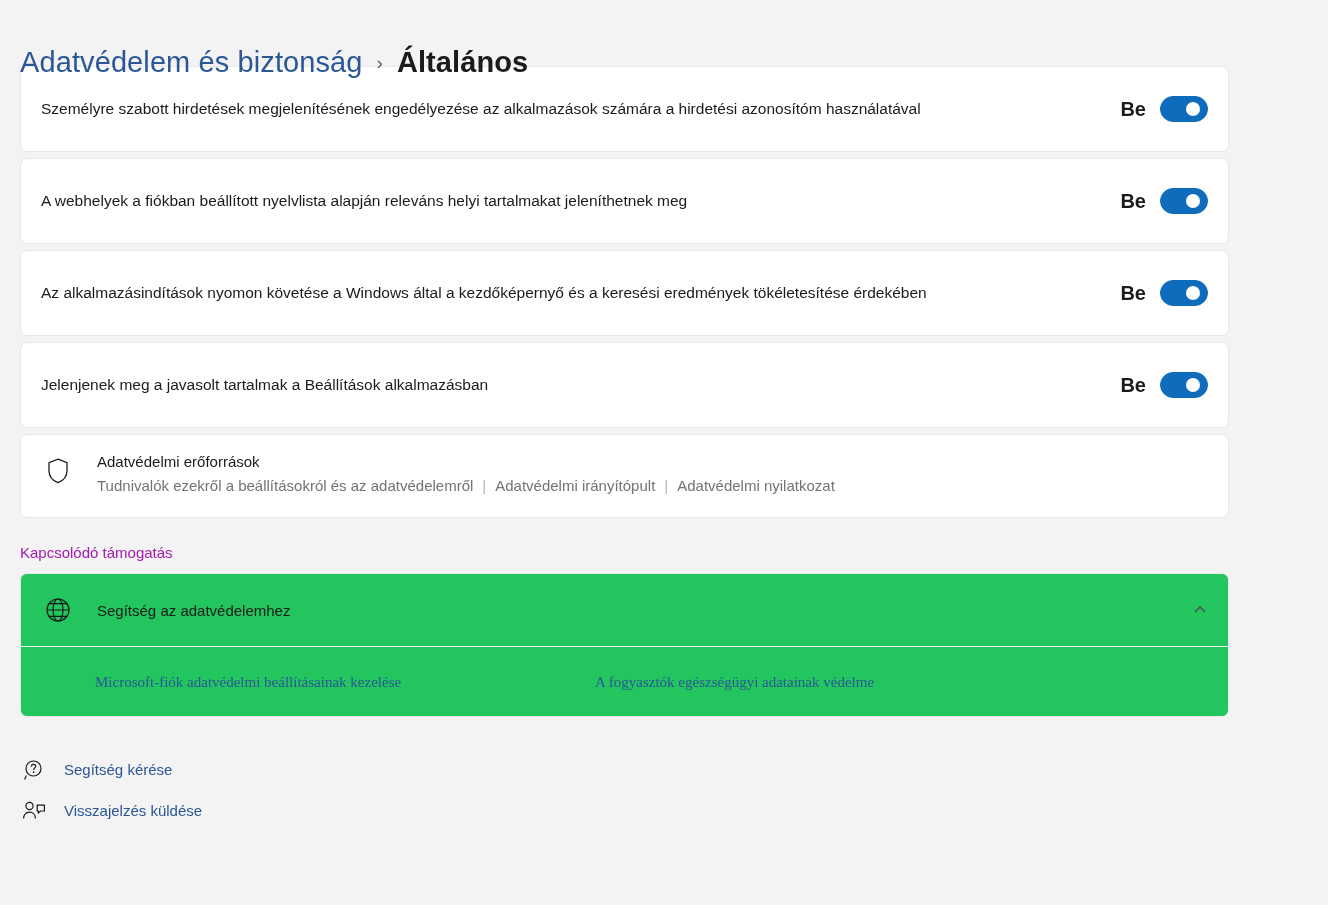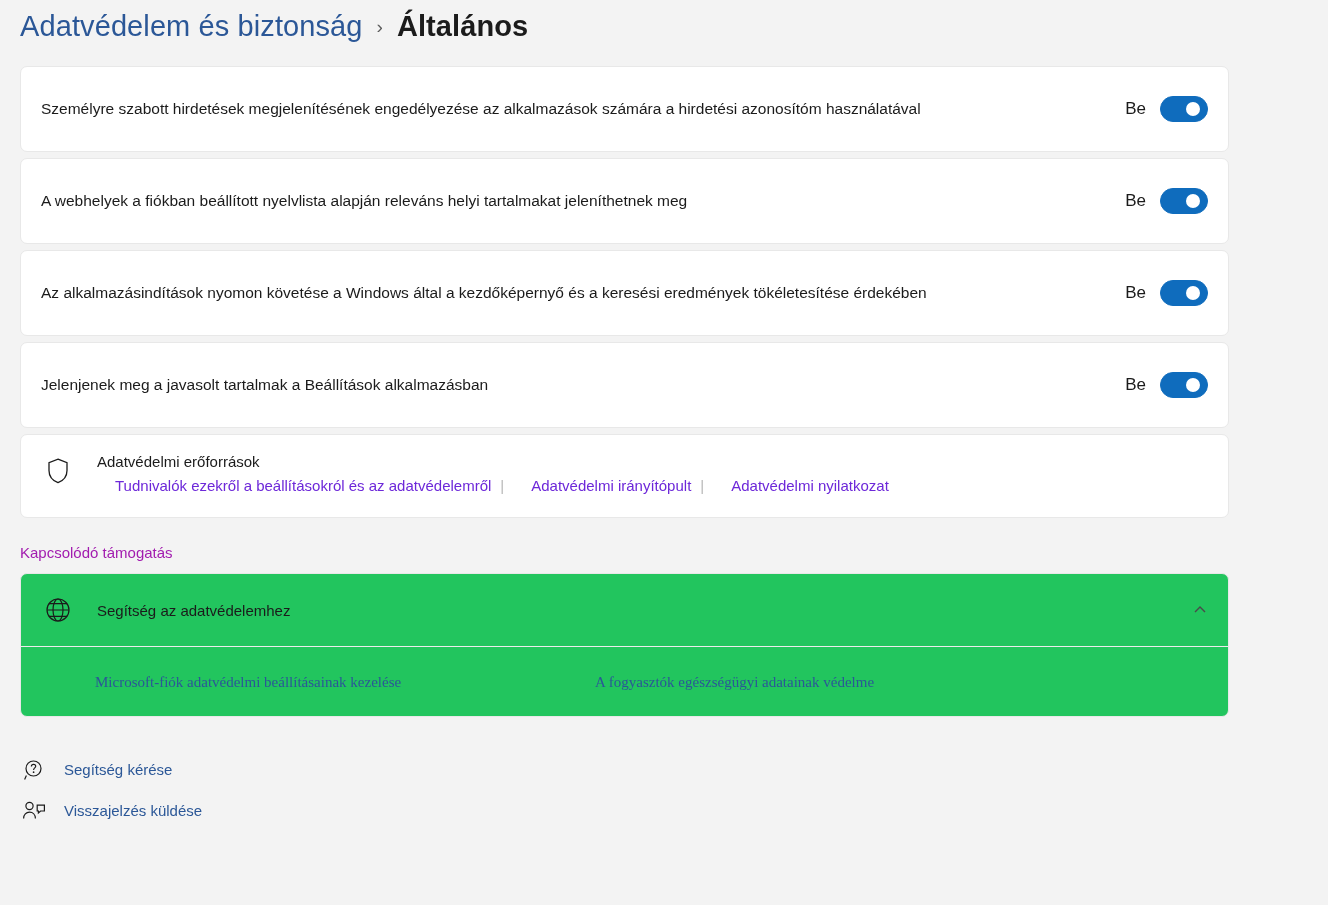--- a/index.html
+++ b/index.html
@@ -38,20 +38,21 @@
     font-size: 19px;
     color: #5c5c5c;
     position: relative;
     top: -3px;
   }
   .crumb-current {
     font-size: 29px;
     font-weight: 600;
     color: #1b1b1b;
     letter-spacing: 0.1px;
+    margin-top: 36px;
   }
 
   
   .card {
     background: #ffffff;
     border: 1px solid #e8e8e8;
     border-radius: 7px;
     margin-bottom: 5px;
     display: flex;
     align-items: center;
@@ -70,22 +71,23 @@
     padding-right: 20px;
     flex: 1;
   }
   .toggle-wrap {
     display: flex;
     align-items: center;
     gap: 14px;
     flex-shrink: 0;
   }
   .toggle-state {
-    font-size: 17px;
-    color: #1b1b1b;
+    font-size: 20px;
+    color: #1b1b1b;
+    font-weight: bold;
   }
   .toggle {
     width: 48px;
     height: 26px;
     border-radius: 13px;
     background: #0f6cbd;
     position: relative;
     border: 1px solid #0f6cbd;
     cursor: pointer;
     flex-shrink: 0;
@@ -120,24 +122,23 @@
     color: #1b1b1b;
     margin-bottom: 7px;
   }
   .res-links {
     display: flex;
     align-items: center;
     flex-wrap: wrap;
     font-size: 15px;
   }
   .res-links a {
-    color: #6d28d9;
+    color: #737373;
     text-decoration: none;
     cursor: pointer;
-    margin-left: 18px;
   }
   .res-div {
     color: #b9b9b9;
     margin: 0 9px;
   }
 
   
   .section-title {
     font-size: 15px;
     color: #a21caf;

